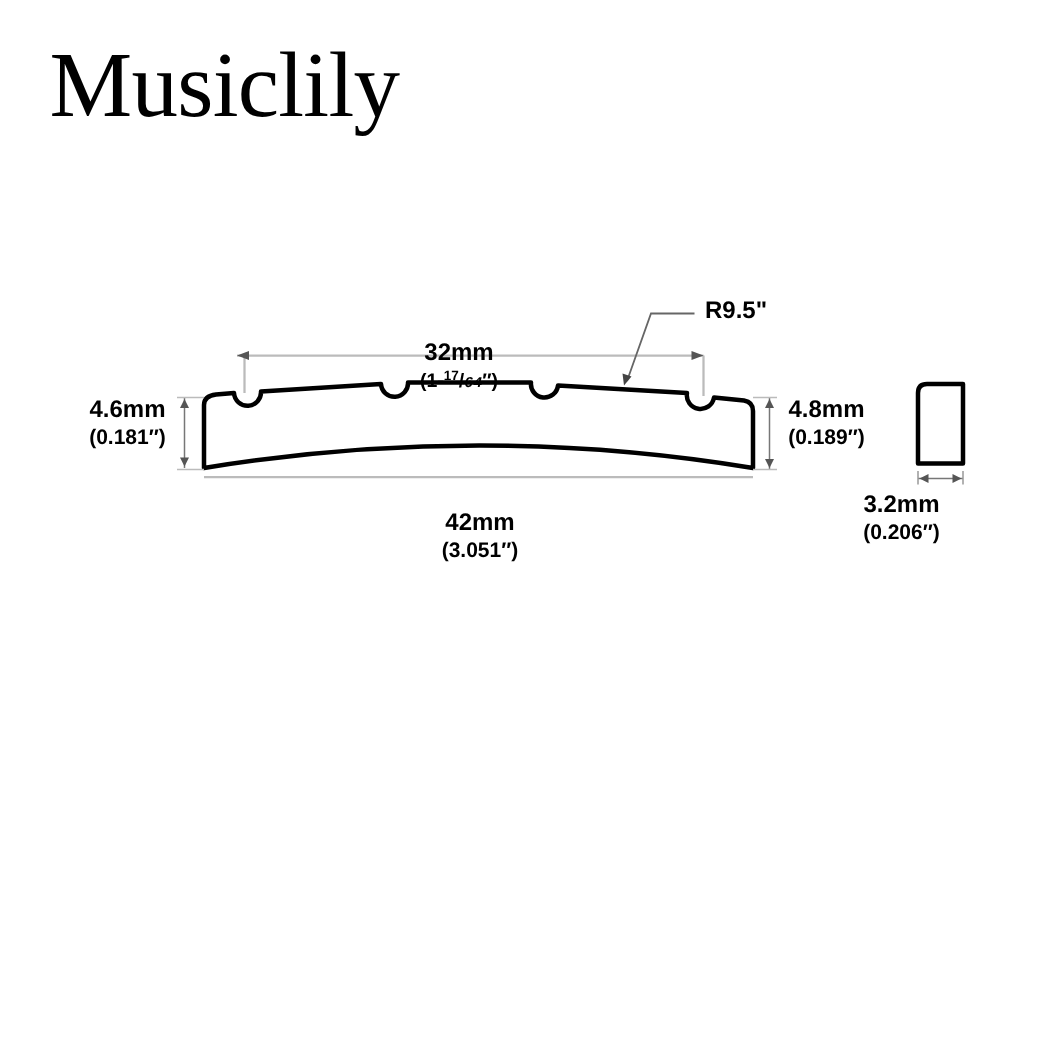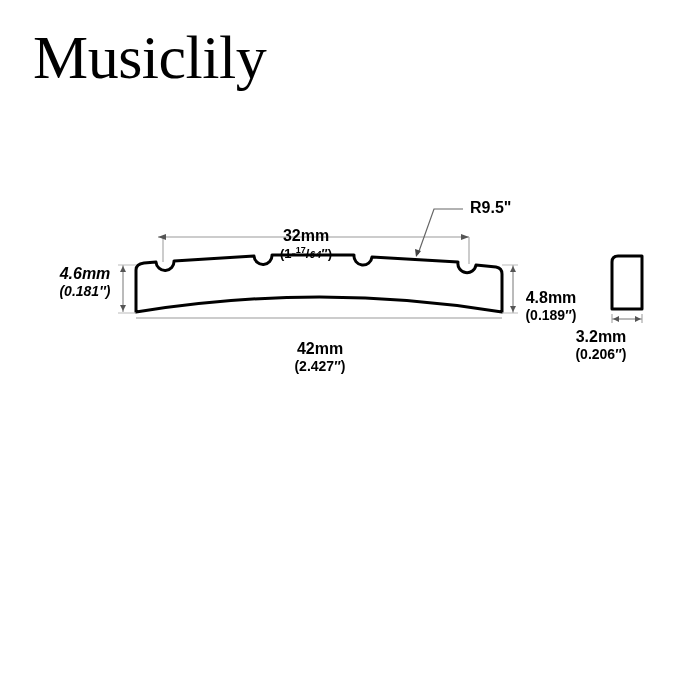--- a/index.html
+++ b/index.html
@@ -60,31 +60,31 @@
 
 <div class="lbl" style="left:266px; top:196px; width:80px;margin-top:32px;">
   <span class="main">32mm</span>
   <span class="sub" style="font-size:13px;"><span>(1-</span><sup>17</sup><span>/</span><span class="small-denom">64</span><span>″)</span></span>
 </div>
 
 <div class="lbl" style="left:470px; top:200px;">
   <span class="main">R9.5"</span>
 </div>
 
-<div class="lbl" style="left:52px; top:266px; width:66px;font-style:italic;">
+<div class="lbl" style="left:52px; top:266px; width:66px;">
   <span class="main">4.6mm</span>
   <span class="sub">(0.181″)</span>
 </div>
 
-<div class="lbl" style="left:518px; top:266px; width:66px;margin-top:24px;">
+<div class="lbl" style="left:518px; top:266px; width:66px;">
   <span class="main">4.8mm</span>
   <span class="sub">(0.189″)</span>
 </div>
 
 <div class="lbl" style="left:290px; top:328px; width:60px;margin-top:13px;">
   <span class="main">42mm</span>
-  <span class="sub">(2.427″)</span>
+  <span class="sub">(3.051″)</span>
 </div>
 
 <div class="lbl" style="left:568px; top:329px; width:66px;">
   <span class="main">3.2mm</span>
   <span class="sub">(0.206″)</span>
 </div>
 
 </body></html>

